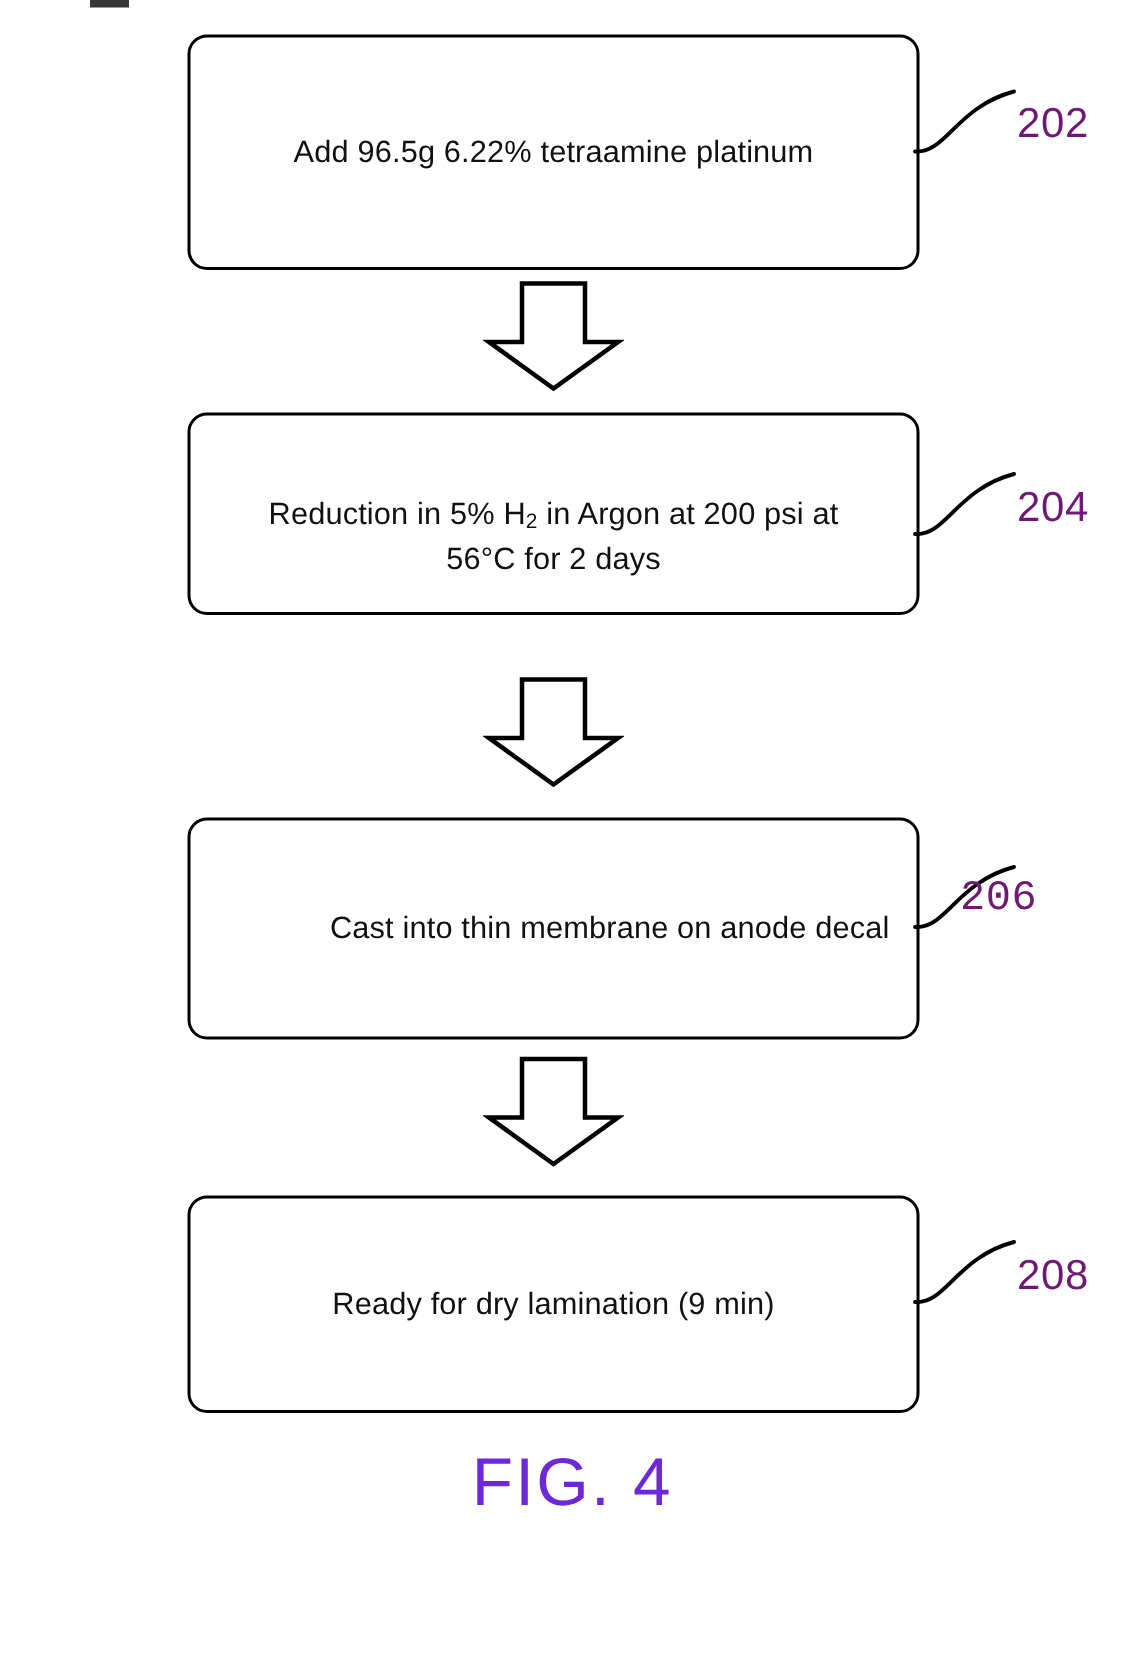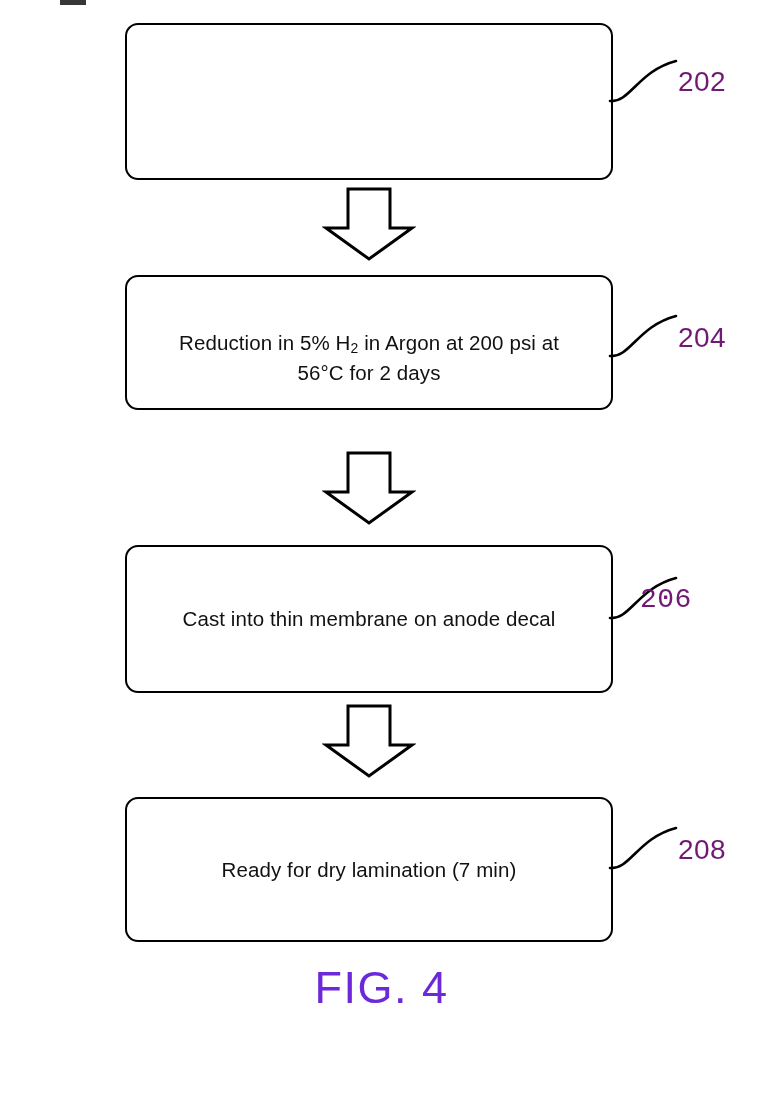--- a/index.html
+++ b/index.html
@@ -54,21 +54,21 @@
     white-space: pre-line;
   }
   .proc-text sub {
     font-size: 0.68em;
     vertical-align: -0.22em;
     line-height: 0;
   }
 
   #box-202 { left: 125px; top: 23px;  width: 488px; height: 157px; }
   #box-204 { left: 125px; top: 275px; width: 488px; height: 135px; }
-  #box-206 { left: 125px; top: 545px; width: 488px; height: 148px; }
+  #box-206 { left: 125px; top: 545px; width: 488px; height: 148px; justify-content: flex-end; }
   #box-208 { left: 125px; top: 797px; width: 488px; height: 145px; }
 
   
   .flow-arrow {
     position: absolute;
     left: 322px;
     width: 94px;
     height: 76px;
   }
   .flow-arrow svg { display: block; width: 100%; height: 100%; }
@@ -115,21 +115,21 @@
 </style>
 </head>
 <body>
 
 <div id="figure-root">
 
   <div class="page-artifact"></div>
 
   <div class="proc-box" id="box-202">
     <div class="proc-text">
-      <br>
+      <span>Add 96.5g 6.22% tetraamine platinum</span><br>
     </div>
   </div>
   <div class="ref-leader" id="leader-202">
     <svg viewBox="0 0 90 70" xmlns="http://www.w3.org/2000/svg">
       <path d="M 2 56 C 22 58, 30 26, 68 16" fill="none" stroke="#000000" stroke-width="2.6" stroke-linecap="round"></path>
     </svg>
   </div>
   <div class="ref-label" id="ref-202">202</div>
 
   <div class="flow-arrow" id="arrow-1">
@@ -168,21 +168,21 @@
   </div>
   <div class="ref-label" id="ref-206">206</div>
 
   <div class="flow-arrow" id="arrow-3">
     <svg viewBox="0 0 94 76" xmlns="http://www.w3.org/2000/svg">
       <polygon points="26,3 68,3 68,42 90,42 47,73 4,42 26,42" fill="#ffffff" stroke="#000000" stroke-width="3" stroke-linejoin="miter"></polygon>
     </svg>
   </div>
 
   <div class="proc-box" id="box-208">
-    <div class="proc-text">Ready for dry lamination (7 min)</div>
+    <div class="proc-text">Ready for dry lamination (9 min)</div>
   </div>
   <div class="ref-leader" id="leader-208">
     <svg viewBox="0 0 90 70" xmlns="http://www.w3.org/2000/svg">
       <path d="M 2 56 C 22 58, 30 26, 68 16" fill="none" stroke="#000000" stroke-width="2.6" stroke-linecap="round"></path>
     </svg>
   </div>
   <div class="ref-label" id="ref-208">208</div>
 
   <div id="fig-caption">FIG. 4</div>
 

